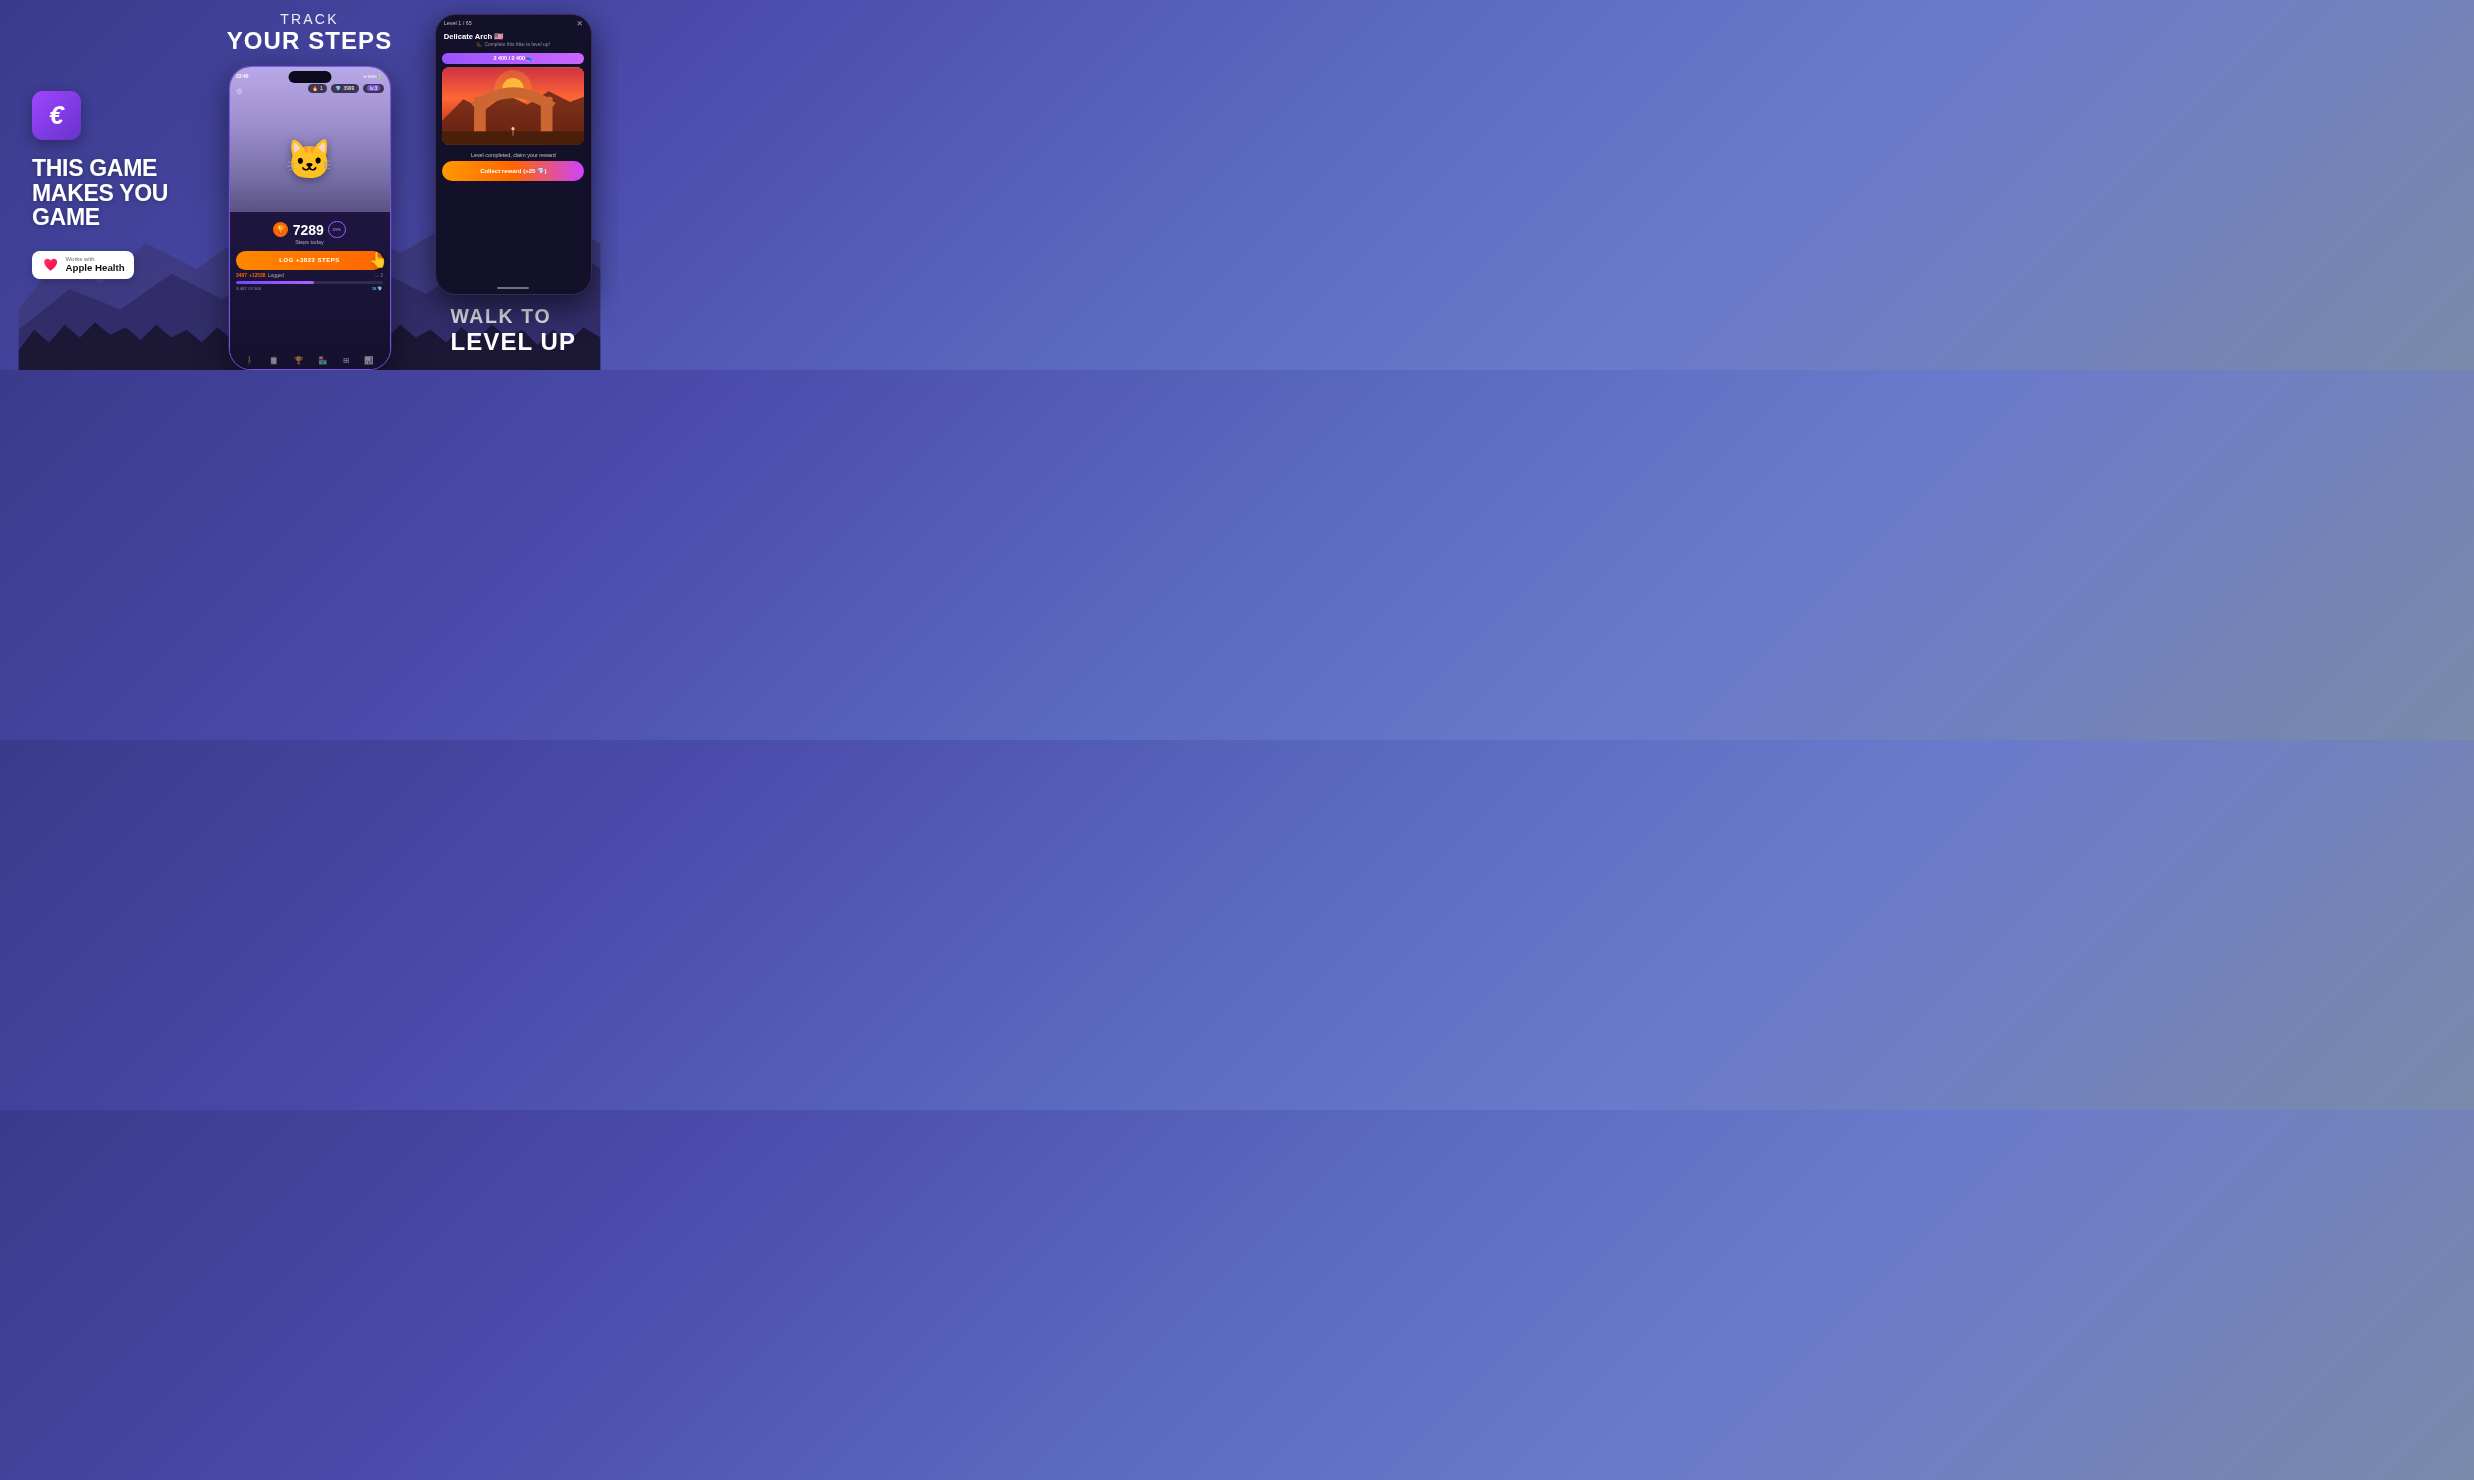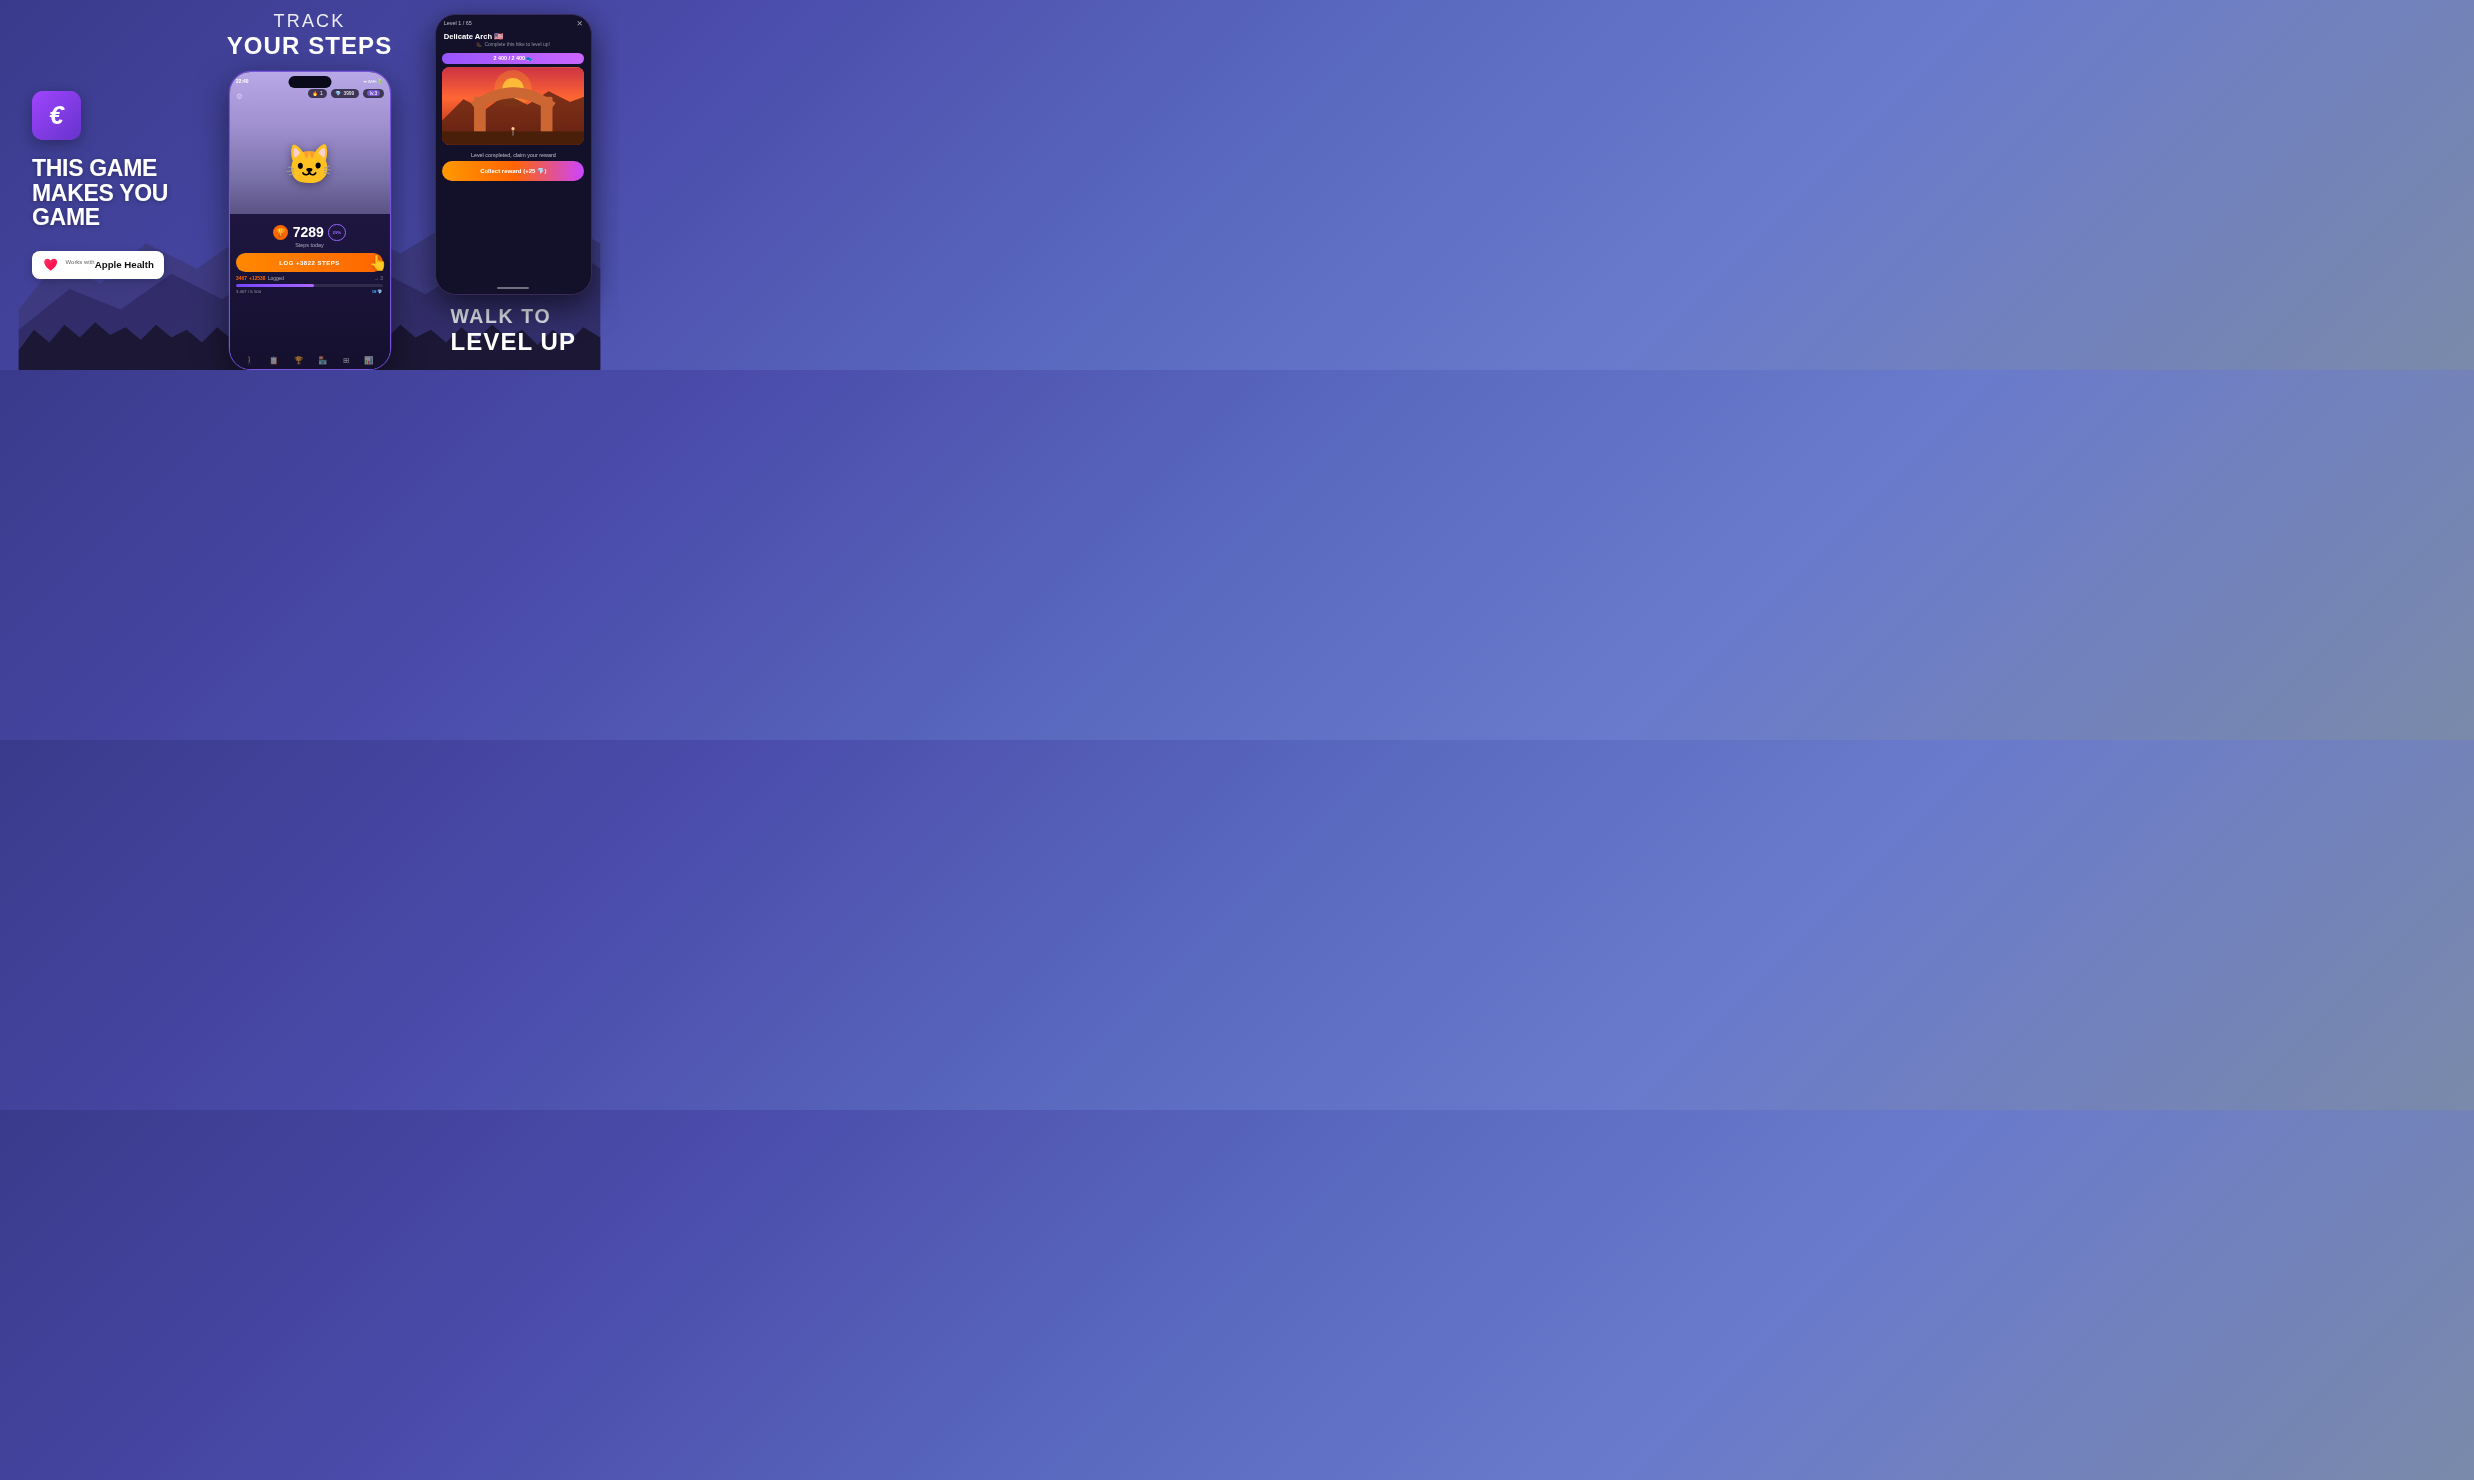--- a/index.html
+++ b/index.html
@@ -66,20 +66,21 @@
       box-shadow: 0 2.2px 8px rgba(0,0,0,0.2);
     }
 
     .health-heart {
       width: 17.3px;
       height: 17.3px;
     }
 
     .apple-health-text {
       display: flex;
+      flex-direction: column;
     }
 
     .works-with {
       font-size: 6px;
       color: #666;
       font-weight: 400;
     }
 
     .apple-health-label {
       font-size: 9.7px;
@@ -101,21 +102,21 @@
     }
 
     .track-heading {
       text-align: center;
       padding-top: 10.8px;
       margin-bottom: 5.4px;
     }
 
     .track-line1 {
       color: rgba(255,255,255,0.9);
-      font-size: 18px;
+      font-size: 14px;
       font-weight: 400;
       letter-spacing: 2.2px;
       display: block;
     }
 
     .track-line2 {
       color: white;
       font-size: 24px;
       font-weight: 900;
       letter-spacing: 1.1px;

